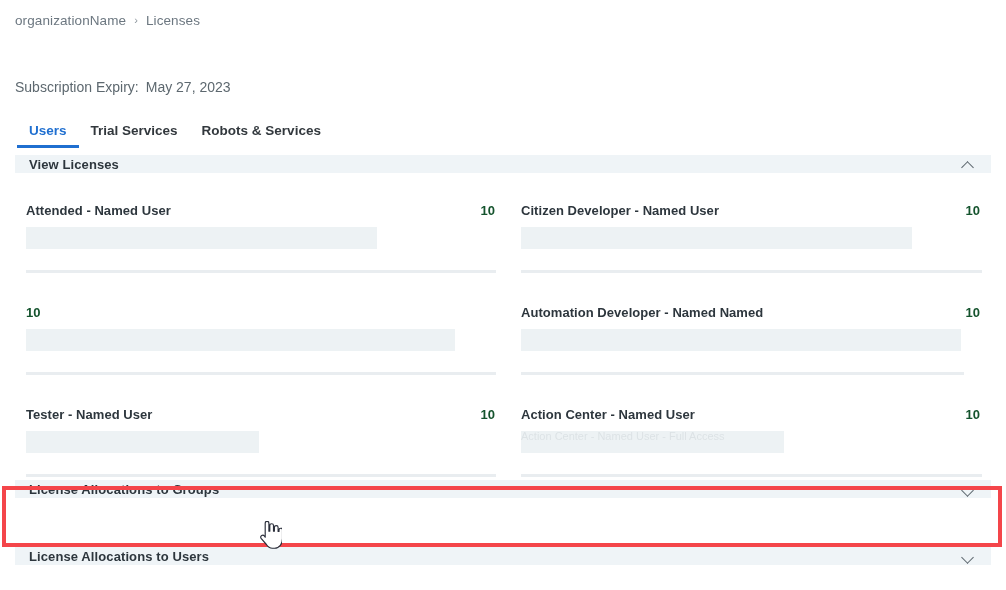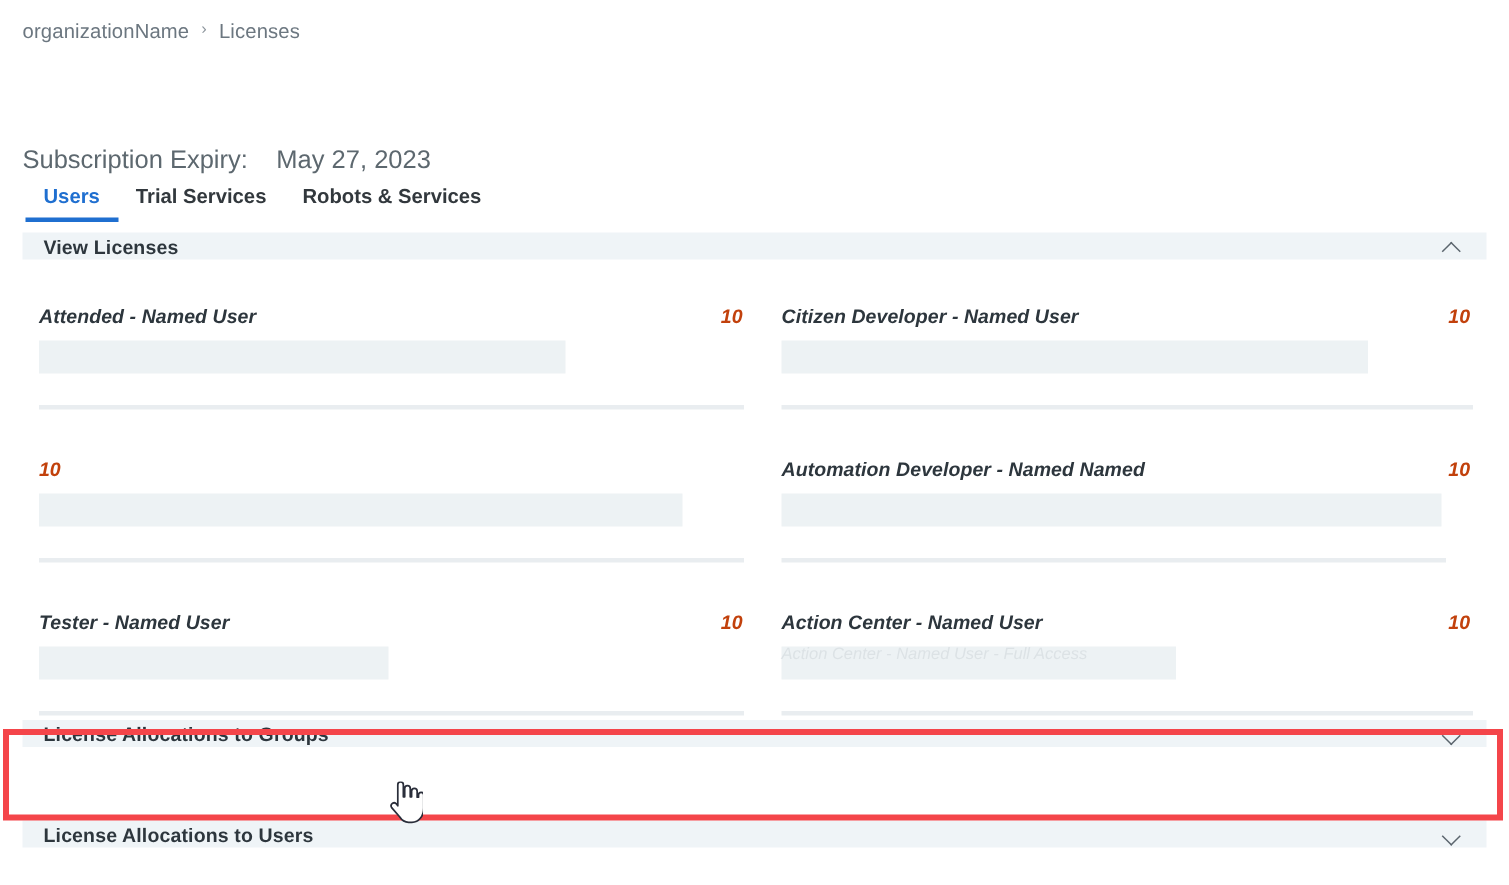--- a/index.html
+++ b/index.html
@@ -37,25 +37,25 @@
     font-size: 11px;
     line-height: 1;
     display: inline-block;
     transform: translateY(-0.5px);
   }
 
   
   .sub-expiry {
     position: absolute;
     left: 15px;
-    top: 97px;
-    font-size: 17px;
+    top: 79px;
+    font-size: 14px;
     color: #5d686f;
     display: flex;
-    gap: 19px;
+    gap: 7px;
     white-space: pre;
   }
   .sub-expiry .sub-value { color: #5d686f; }
 
   
   .tabs {
     position: absolute;
     left: 17px;
     top: 118px;
     display: flex;
@@ -135,40 +135,39 @@
     top: 196px;
     width: 976px;
     display: grid;
     grid-template-columns: 497px 479px;
     grid-auto-rows: 102px;
   }
   .license-cell {
     position: relative;
     padding-left: 11px;
     padding-right: 17px;
-    font-style: italic;
   }
   .license-cell.right { padding-left: 9px; padding-right: 11px; }
 
   .license-row-top {
     display: flex;
     align-items: baseline;
     justify-content: space-between;
     padding-top: 7px;
   }
   .license-name {
     font-size: 13px;
     font-weight: 600;
     color: #2d363d;
     letter-spacing: 0.05px;
   }
   .license-count {
     font-size: 13px;
     font-weight: 600;
-    color: #c2410c;
+    color: #14532d;
   }
 
   .license-bar {
     margin-top: 9px;
     height: 22px;
     background: #edf2f4;
   }
 
   
   .ghost-text {

